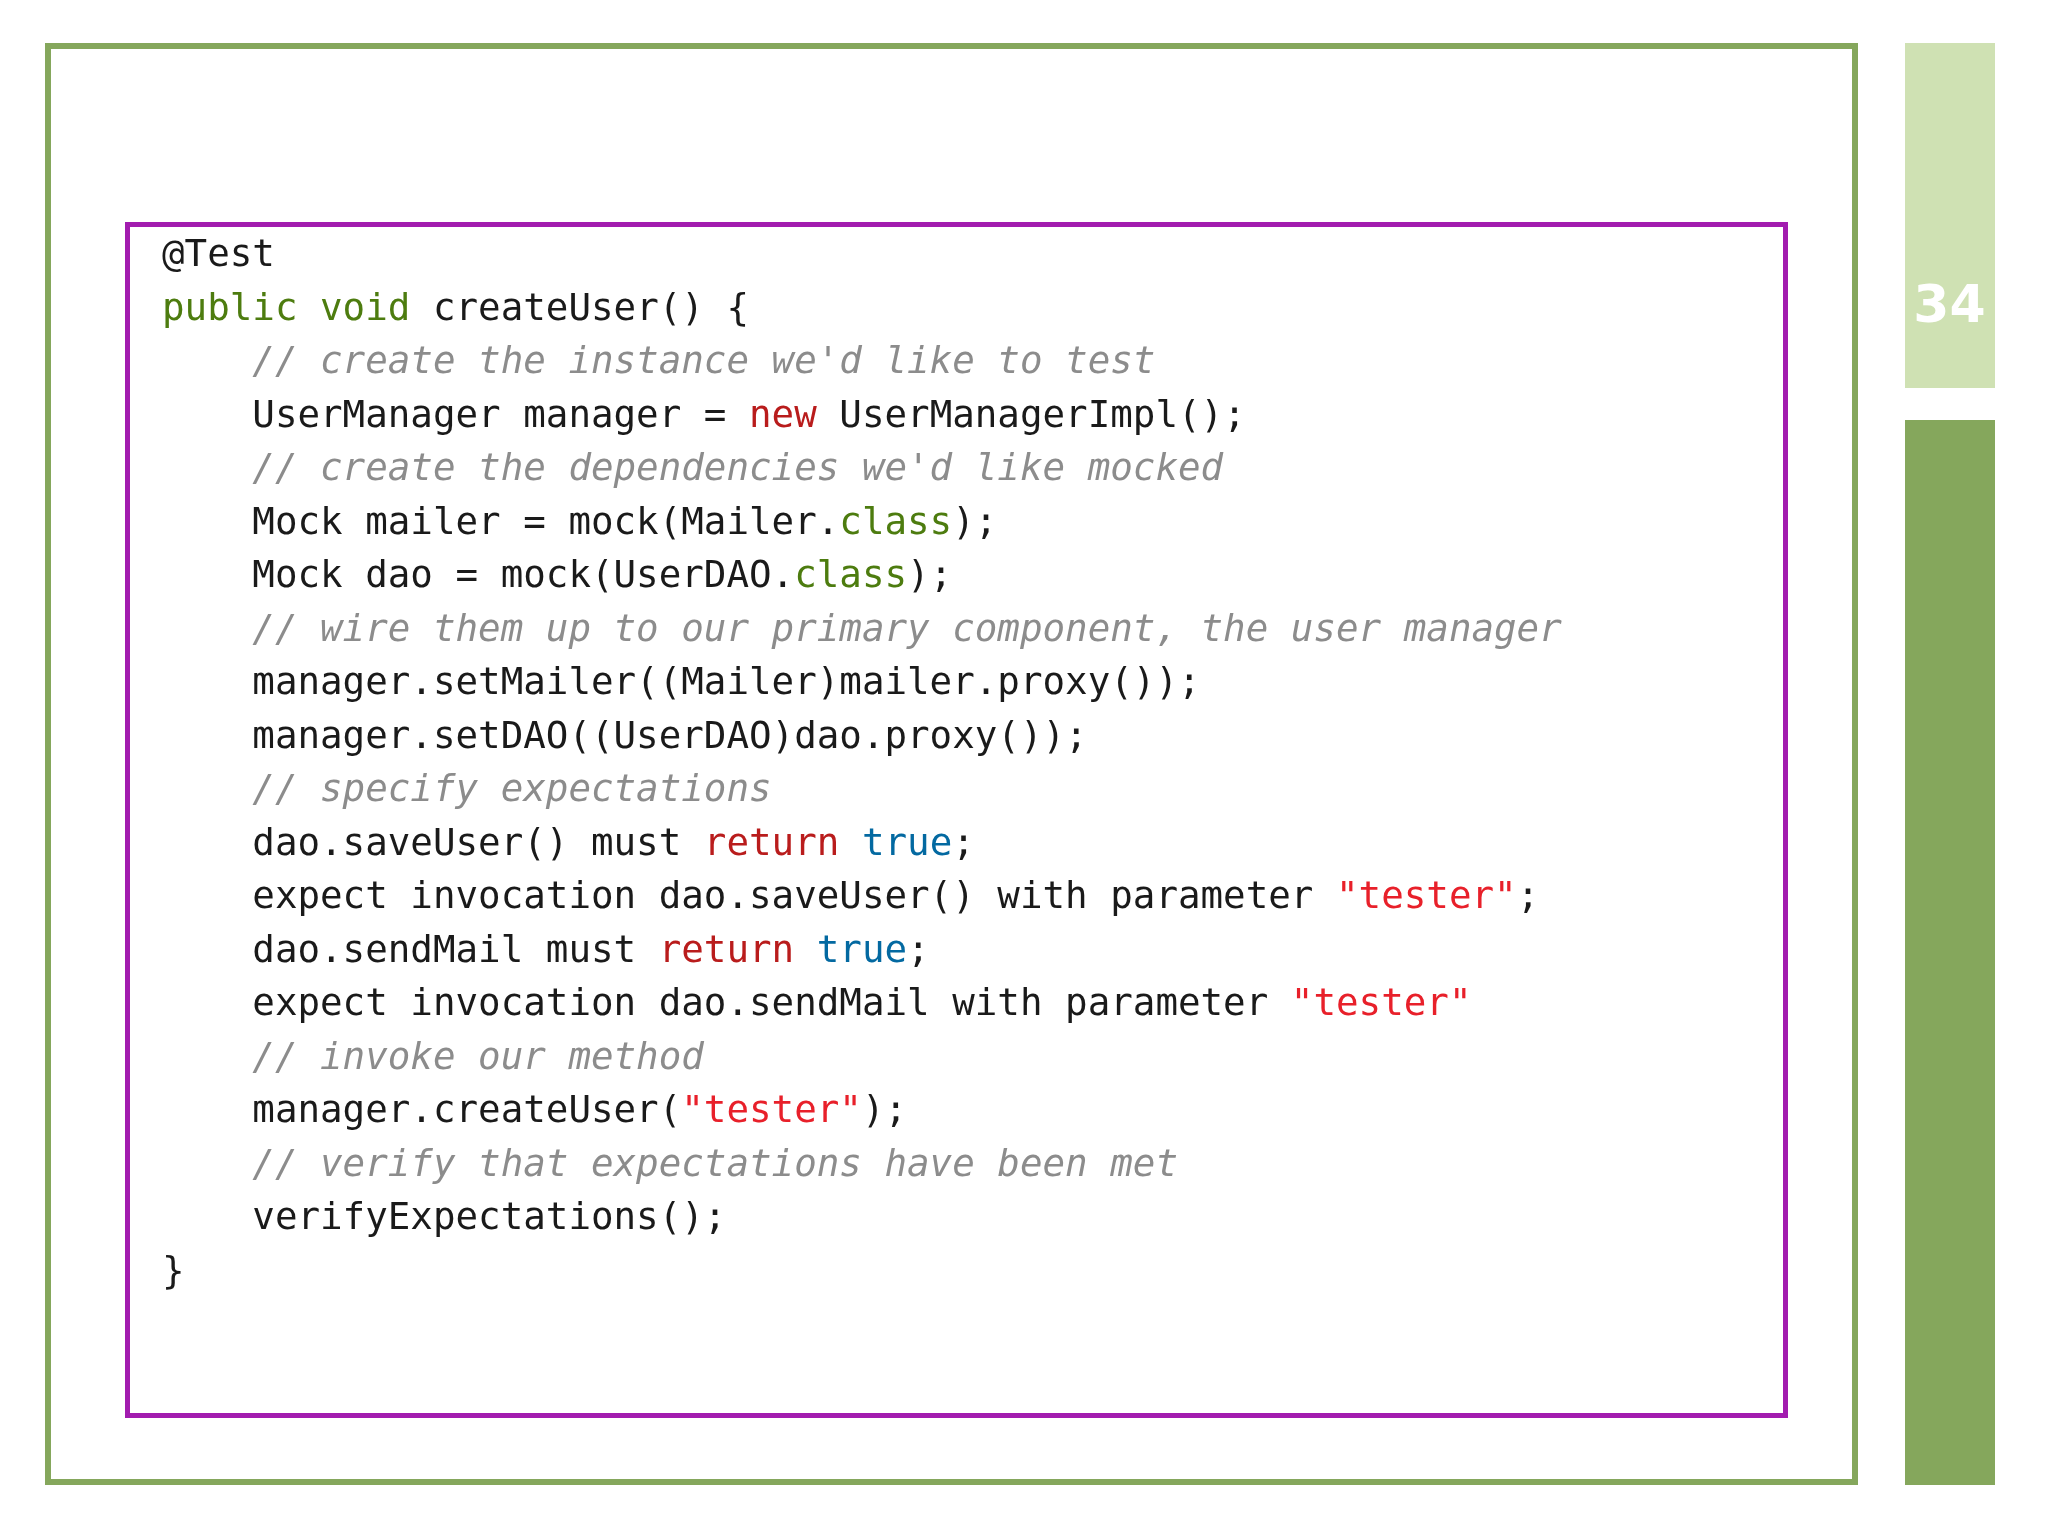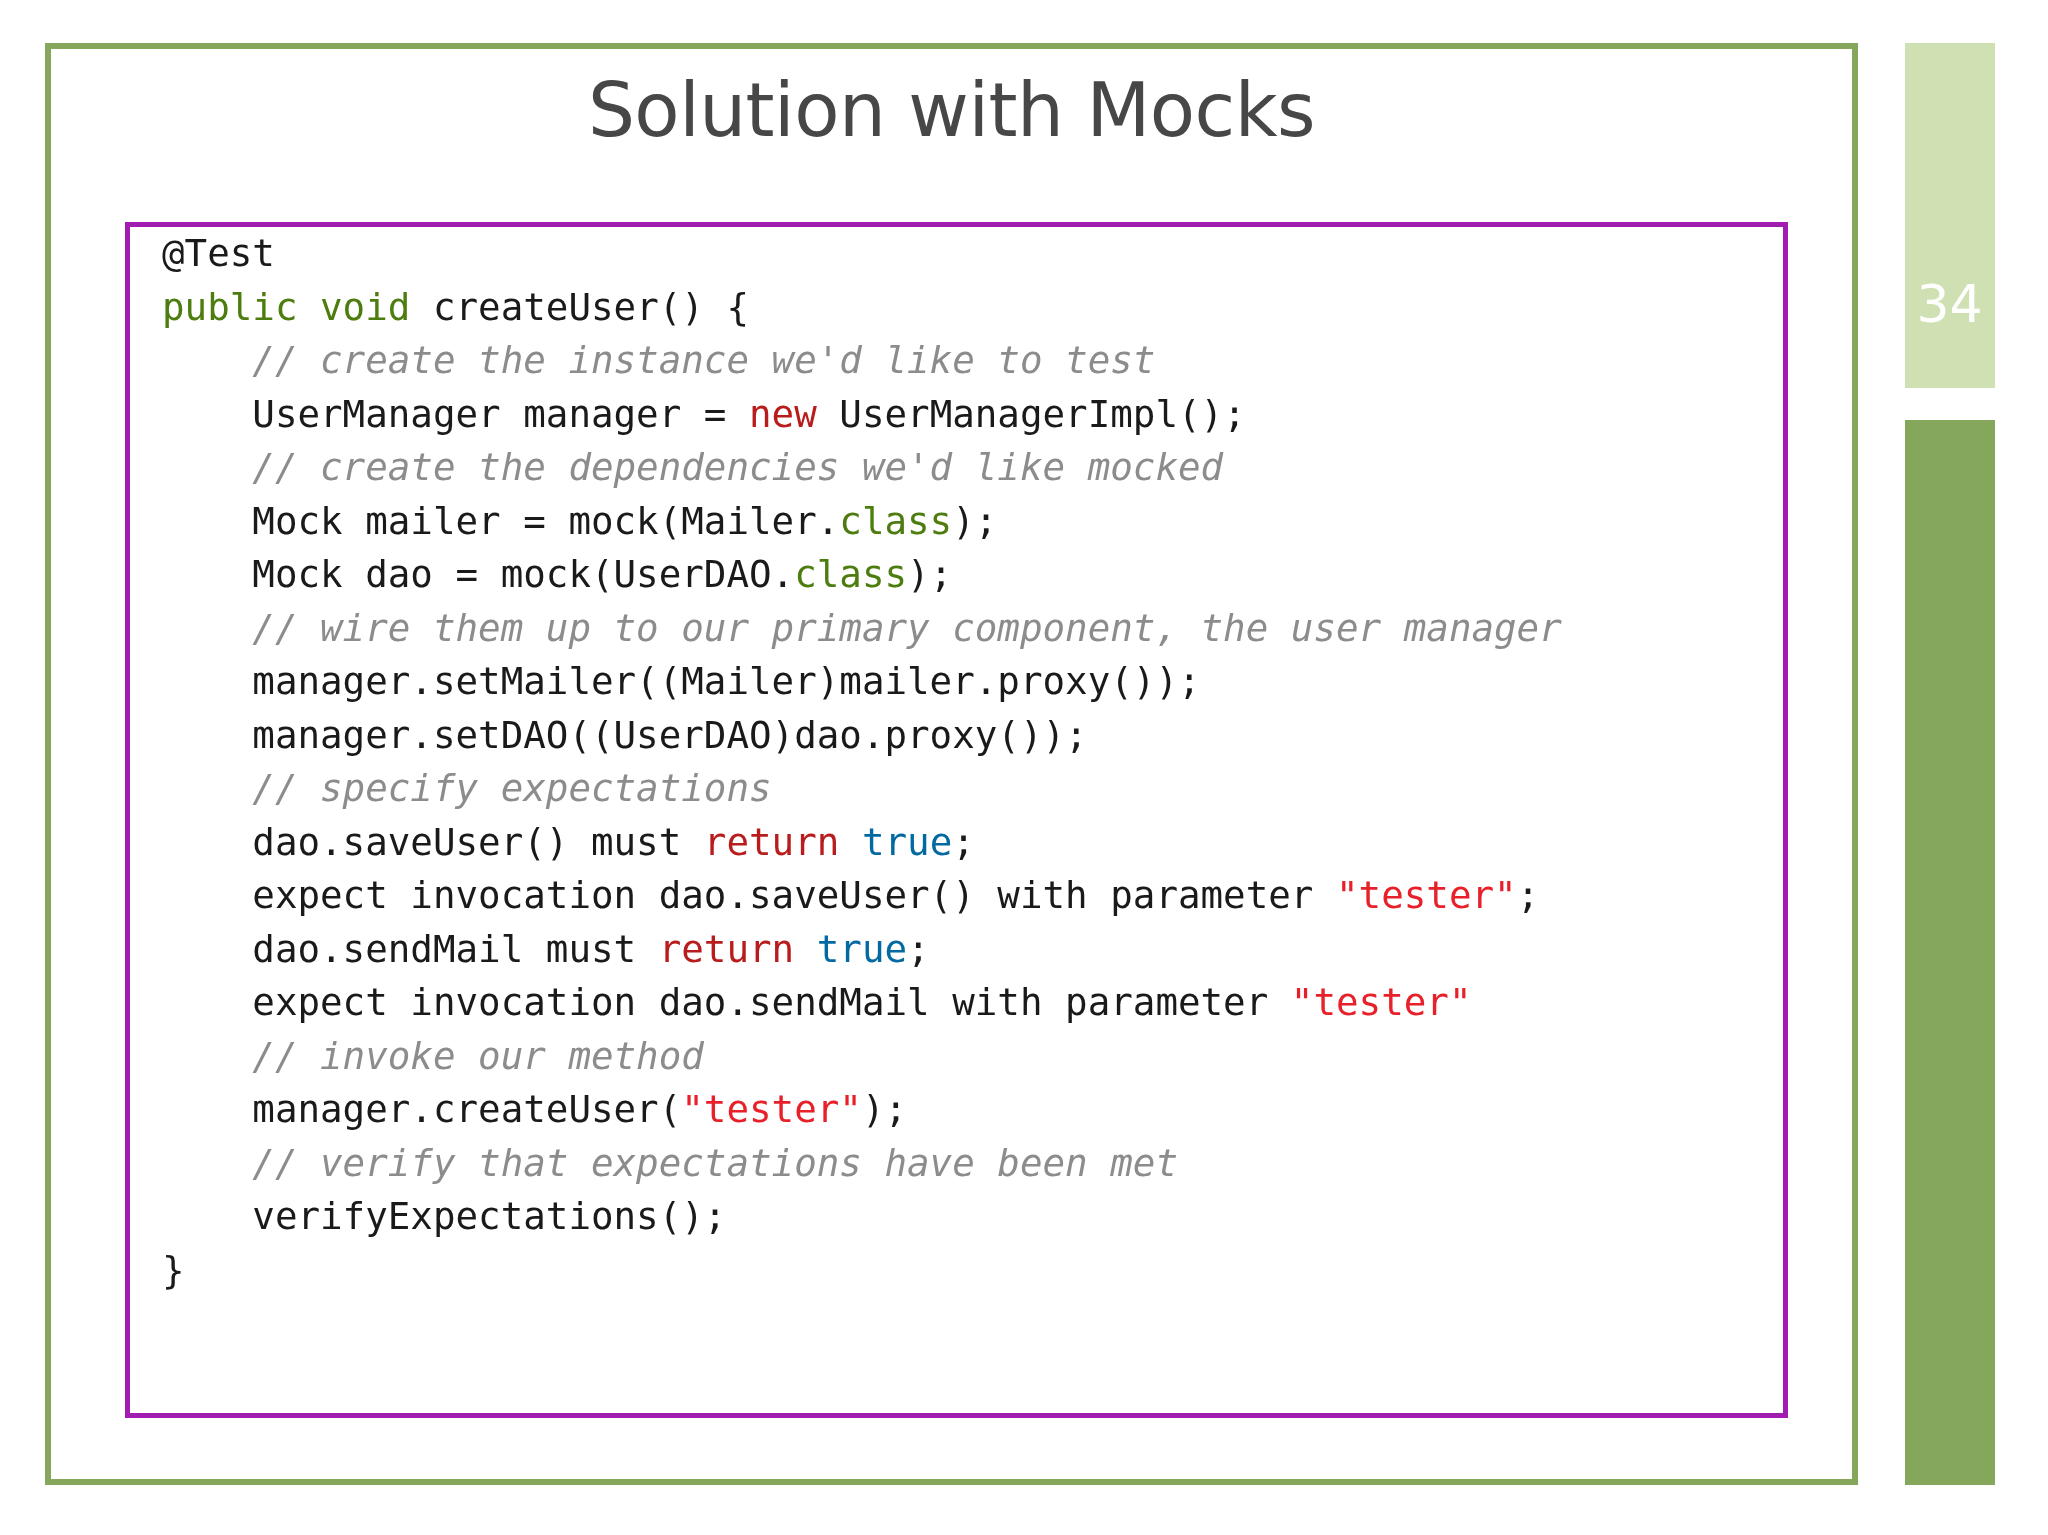--- a/index.html
+++ b/index.html
@@ -109,21 +109,21 @@
     background: #cfe1b3;
   }
 
   .slide-number {
     position: absolute;
     left: 1905px;
     top: 278px;
     width: 89px;
     text-align: center;
     font-size: 52px;
-    font-weight: normal;
+    font-weight: bold;
     color: #ffffff;
     font-family: "DejaVu Sans", sans-serif;
     line-height: 1;
   }
 
   .side-bar-dark {
     position: absolute;
     left: 1905px;
     top: 420px;
     width: 90px;
@@ -131,21 +131,20 @@
     background: #85a75c;
   }
 </style>
 </head>
 <body>
 
 <div class="slide">
 
   <div class="slide-frame"></div>
 
-  <div class="slide-title">Solution with Mocks</div>
 
   <div class="code-box">
     <div class="code-inner">
       <pre class="code" id="code-root"><span class="code-line"><span class="tok-plain">@Test</span></span><span class="code-line"><span class="tok-keyword">public void</span><span class="tok-plain"> createUser() {</span></span><span class="code-line">    <span class="tok-comment">// create the instance we'd like to test</span></span><span class="code-line">    <span class="tok-plain">UserManager manager = </span><span class="tok-keyword-bold">new</span><span class="tok-plain"> UserManagerImpl();</span></span><span class="code-line">    <span class="tok-comment">// create the dependencies we'd like mocked</span></span><span class="code-line">    <span class="tok-plain">Mock mailer = mock(Mailer.</span><span class="tok-keyword">class</span><span class="tok-plain">);</span></span><span class="code-line">    <span class="tok-plain">Mock dao = mock(UserDAO.</span><span class="tok-keyword">class</span><span class="tok-plain">);</span></span><span class="code-line">    <span class="tok-comment">// wire them up to our primary component, the user manager</span></span><span class="code-line">    <span class="tok-plain">manager.setMailer((Mailer)mailer.proxy());</span></span><span class="code-line">    <span class="tok-plain">manager.setDAO((UserDAO)dao.proxy());</span></span><span class="code-line">    <span class="tok-comment">// specify expectations</span></span><span class="code-line">    <span class="tok-plain">dao.saveUser() must </span><span class="tok-keyword-bold">return</span><span class="tok-plain"> </span><span class="tok-literal">true</span><span class="tok-plain">;</span></span><span class="code-line">    <span class="tok-plain">expect invocation dao.saveUser() with parameter </span><span class="tok-string">"tester"</span><span class="tok-plain">;</span></span><span class="code-line">    <span class="tok-plain">dao.sendMail must </span><span class="tok-keyword-bold">return</span><span class="tok-plain"> </span><span class="tok-literal">true</span><span class="tok-plain">;</span></span><span class="code-line">    <span class="tok-plain">expect invocation dao.sendMail with parameter </span><span class="tok-string">"tester"</span></span><span class="code-line">    <span class="tok-comment">// invoke our method</span></span><span class="code-line">    <span class="tok-plain">manager.createUser(</span><span class="tok-string">"tester"</span><span class="tok-plain">);</span></span><span class="code-line">    <span class="tok-comment">// verify that expectations have been met</span></span><span class="code-line">    <span class="tok-plain">verifyExpectations();</span></span><span class="code-line"><span class="tok-plain">}</span></span></pre>
     </div>
   </div>
 
   <div class="side-bar-light"></div>
   <div class="slide-number">34</div>
   <div class="side-bar-dark"></div>

